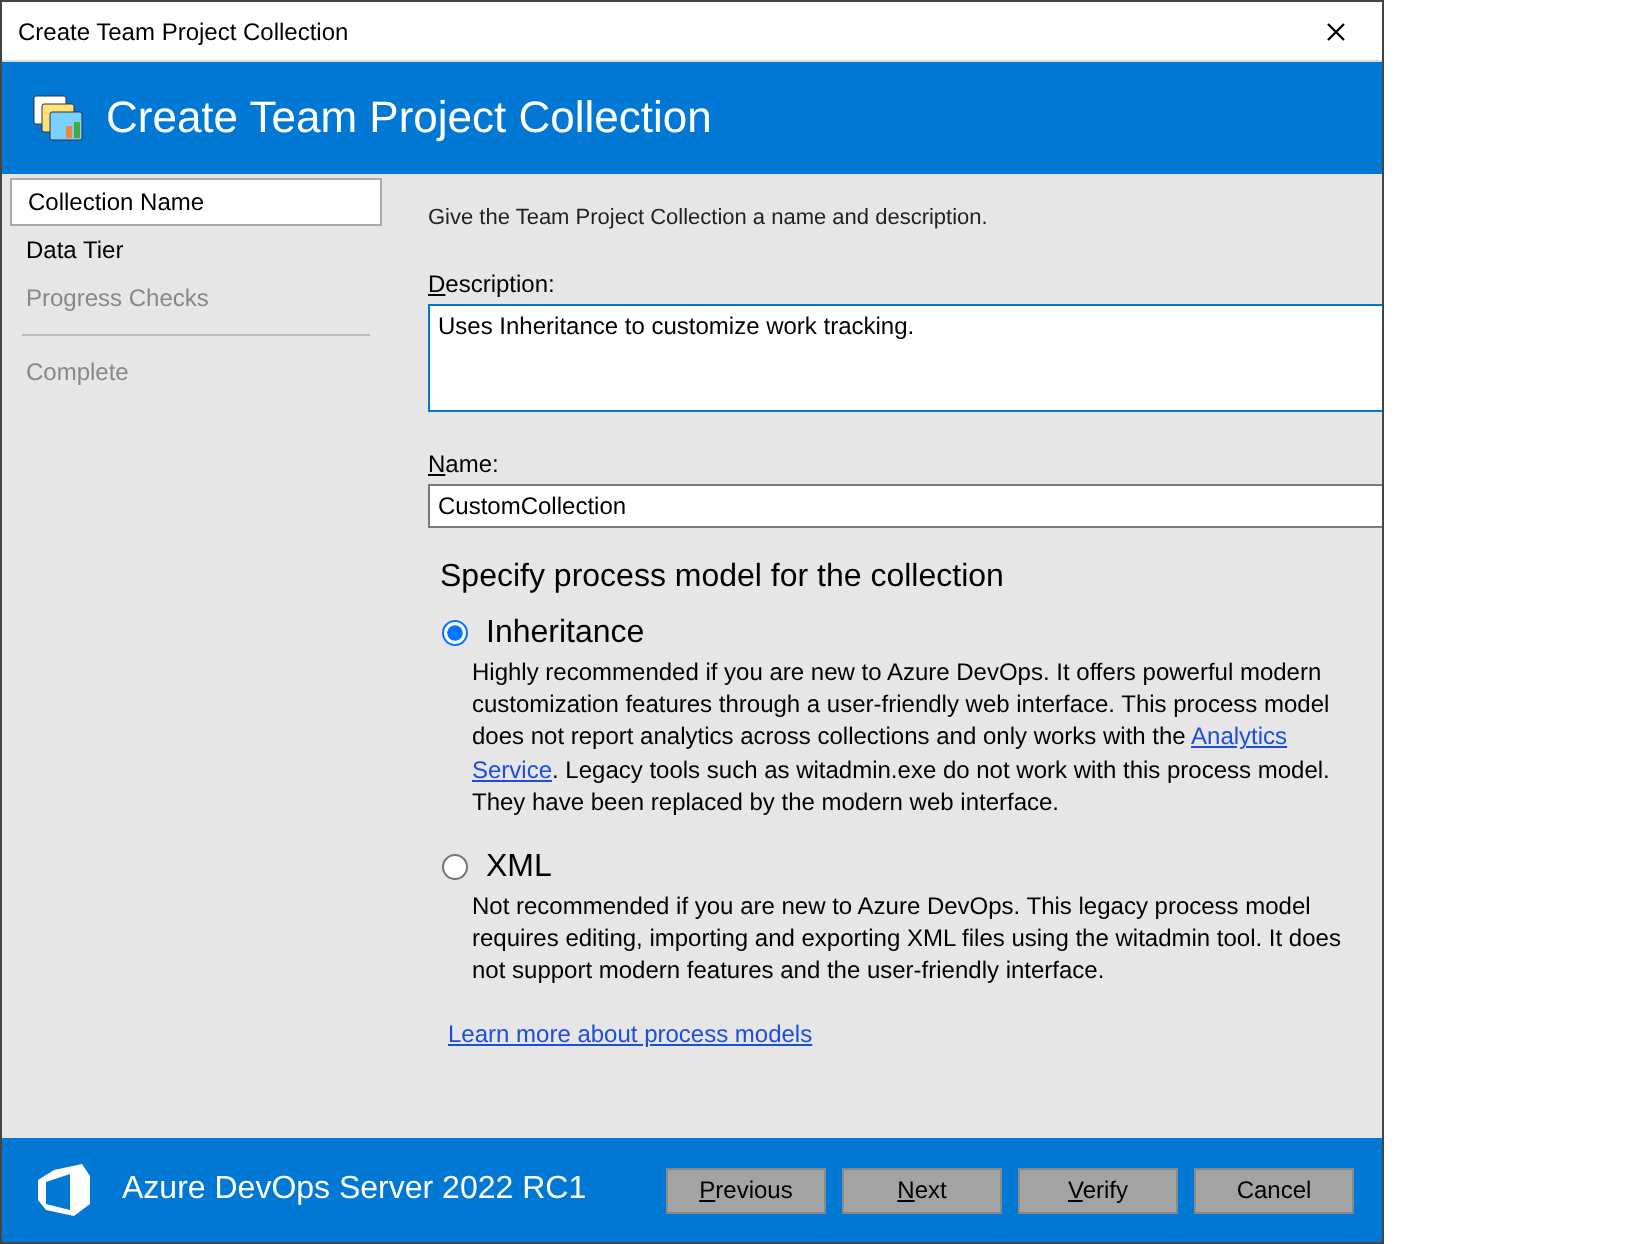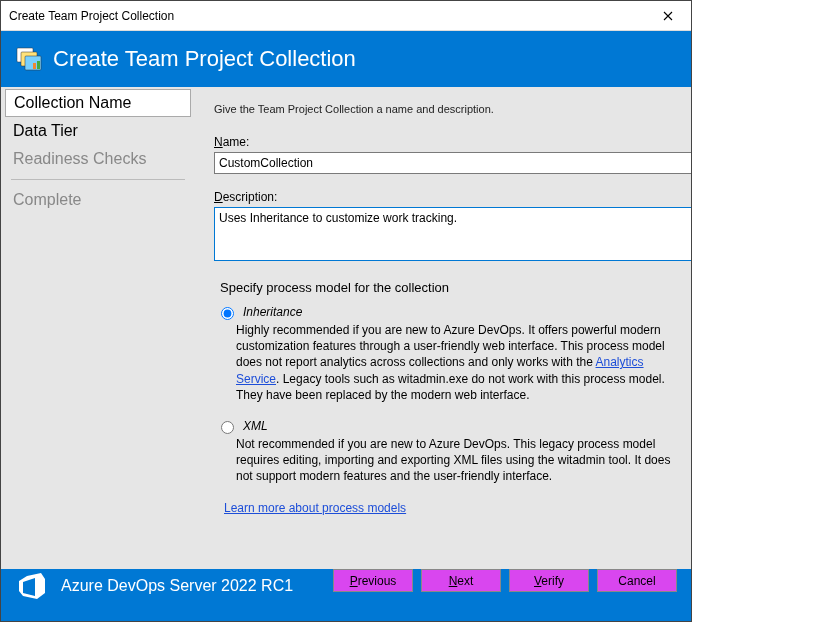--- a/index.html
+++ b/index.html
@@ -6,42 +6,42 @@
   html, body { margin: 0; padding: 0; font-family: "Segoe UI", Tahoma, sans-serif; font-size: 12px; color: #000; }
   .window { width: 692px; height: 622px; background: #fff; border: 1px solid #444; position: relative; display: flex; flex-direction: column; }
   .titlebar { height: 30px; display: flex; align-items: center; justify-content: space-between; padding: 0 0 0 8px; border-bottom: 1px solid #ddd; }
   .titlebar-title { font-size: 12px; }
   .titlebar-close { width: 46px; height: 30px; display: flex; align-items: center; justify-content: center; cursor: default; }
   .banner { background: #0078d4; height: 56px; display: flex; align-items: center; padding: 0 14px; gap: 10px; }
   .banner-title { color: #fff; font-size: 22px; font-weight: 400; }
   .banner-icon { width: 28px; height: 28px; position: relative; }
   .content { flex: 1; display: flex; background: #e6e6e6; overflow: hidden; }
   .sidebar { width: 195px; background: #e6e6e6; padding: 2px 0 0 0; border-right: 1px solid #e6e6e6; }
-  .sidebar-item { padding: 5px 12px; font-size: 16px; cursor: default; }
+  .sidebar-item { padding: 5px 12px; font-size: 12px; cursor: default; }
   .sidebar-item.selected { background: #fff; border: 1px solid #aaa; margin: 0 4px 0 4px; padding: 4px 8px; }
   .sidebar-item.disabled { color: #888; }
   .sidebar-sep { border-top: 1px solid #bbb; margin: 6px 10px; }
   .main { flex: 1; padding: 16px 20px 10px 18px; background: #e6e6e6; overflow: auto; }
   .main-heading { font-size: 11px; font-weight: 400; margin-bottom: 20px; color: #222; }
   .field-label { font-size: 12px; margin-bottom: 3px; display: inline-block; }
   .text-input { width: 592px; font-family: inherit; font-size: 12px; padding: 3px 4px; border: 1px solid #7a7a7a; background: #fff; }
   .text-area { width: 592px; height: 54px; font-family: inherit; font-size: 12px; padding: 3px 4px; border: 1px solid #0078d4; background: #fff; resize: none; }
   .field-block { margin-bottom: 16px; }
-  .section-label { font-size: 13px; margin: 10px 0 10px 6px; }
+  .section-label { font-size: 16px; margin: 10px 0 10px 6px; }
   .radio-row { display: flex; align-items: flex-start; gap: 6px; margin-bottom: 2px; margin-left: 2px; }
   .radio-row input[type=radio] { margin-top: 2px; }
-  .radio-label { font-size: 12px; font-style: italic; }
+  .radio-label { font-size: 16px; }
   .radio-desc { font-size: 12px; margin: 2px 0 16px 22px; line-height: 1.35; max-width: 578px; }
   .link { color: #1d4ed8; text-decoration: underline; cursor: pointer; }
   .learn-more { margin-left: 10px; margin-top: 12px; }
-  .footer { height: 52px; background: #0078d4; display: flex; align-items: flex-start; justify-content: space-between; padding: 0 14px; }
+  .footer { height: 52px; background: #0078d4; display: flex; align-items: center; justify-content: space-between; padding: 0 14px; }
   .footer-left { display: flex; align-items: center; gap: 12px; }
   .footer-brand { color: #fff; font-size: 16px; font-weight: 400; }
   .footer-buttons { display: flex; gap: 8px; }
-  .footer-btn { min-width: 80px; height: 23px; background: #d946ef; border: 1px solid #888; font-family: inherit; font-size: 12px; cursor: default; padding: 0 12px; }
+  .footer-btn { min-width: 80px; height: 23px; background: #a3a3a3; border: 1px solid #888; font-family: inherit; font-size: 12px; cursor: default; padding: 0 12px; }
   .ado-logo { width: 34px; height: 34px; }
   .u { text-decoration: underline; }
 </style>
 </head>
 <body>
 
 <div class="window">
 
   <div class="titlebar">
     <span class="titlebar-title">Create Team Project Collection</span>
@@ -62,36 +62,36 @@
         <rect x="22" y="16" width="3" height="8" fill="#4a4"></rect>
       </svg>
     </div>
     <div class="banner-title">Create Team Project Collection</div>
   </div>
 
   <div class="content">
     <div class="sidebar">
       <div class="sidebar-item selected">Collection Name</div>
       <div class="sidebar-item">Data Tier</div>
-      <div class="sidebar-item disabled">Readiness Checks</div>
+      <div class="sidebar-item disabled">Progress Checks</div>
       <div class="sidebar-sep"></div>
       <div class="sidebar-item disabled">Complete</div>
     </div>
 
     <div class="main">
       <div class="main-heading">Give the Team Project Collection a name and description.</div>
 
       <div class="field-block">
-        <span class="field-label"><span class="u">N</span>ame:</span><br>
-        <input type="text" class="text-input" value="CustomCollection" style="">
+        <span class="field-label"><span class="u">D</span>escription:</span><br>
+        <textarea class="text-area" style="">Uses Inheritance to customize work tracking.</textarea>
       </div>
 
       <div class="field-block">
-        <span class="field-label"><span class="u">D</span>escription:</span><br>
-        <textarea class="text-area" style="">Uses Inheritance to customize work tracking.</textarea>
+        <span class="field-label"><span class="u">N</span>ame:</span><br>
+        <input type="text" class="text-input" value="CustomCollection" style="">
       </div>
 
       <div class="section-label">Specify process model for the collection</div>
 
       <div class="radio-row">
         <input type="radio" name="pm" checked="" style="">
         <span class="radio-label">Inheritance</span>
       </div>
       <div class="radio-desc">
         <span>Highly recommended if you are new to Azure DevOps. It offers powerful modern customization features through a user-friendly web interface. This process model does not report analytics across collections and only works with the </span><a class="link">Analytics Service</a><span>. Legacy tools such as witadmin.exe do not work with this process model. They have been replaced by the modern web interface.</span>

